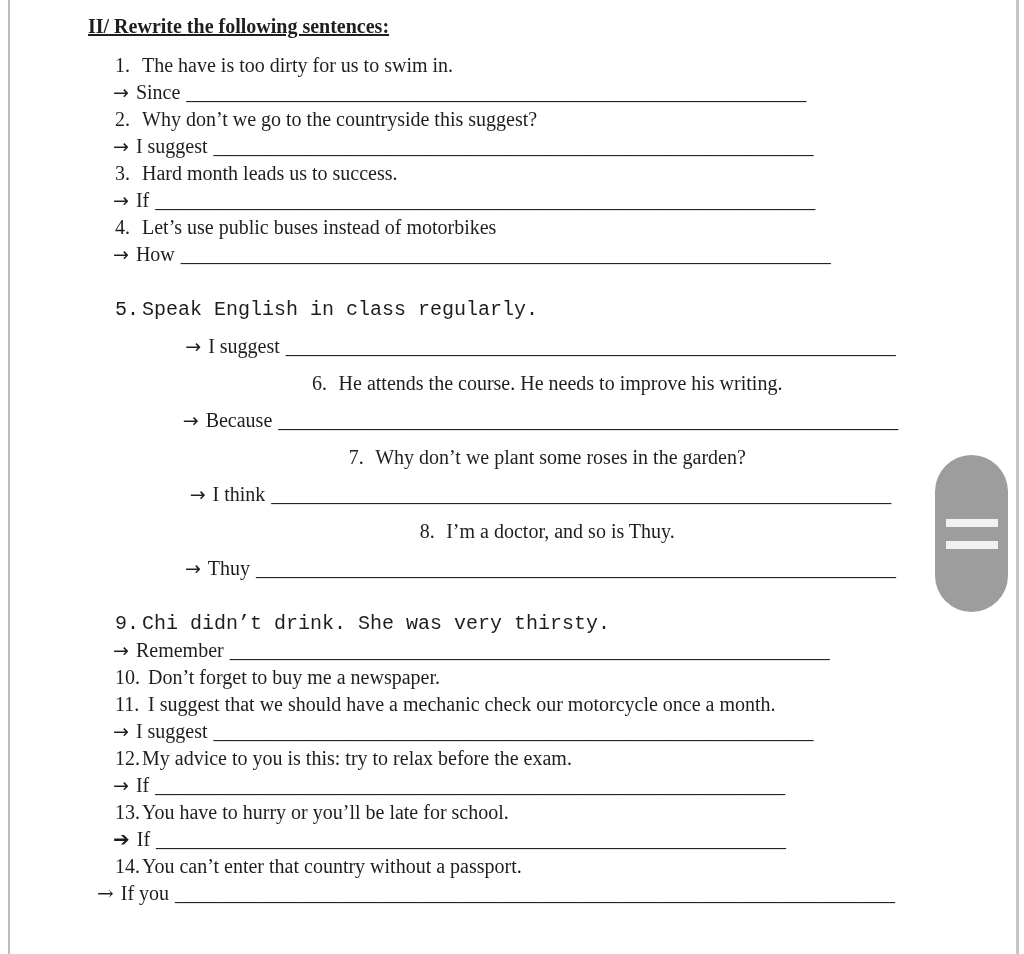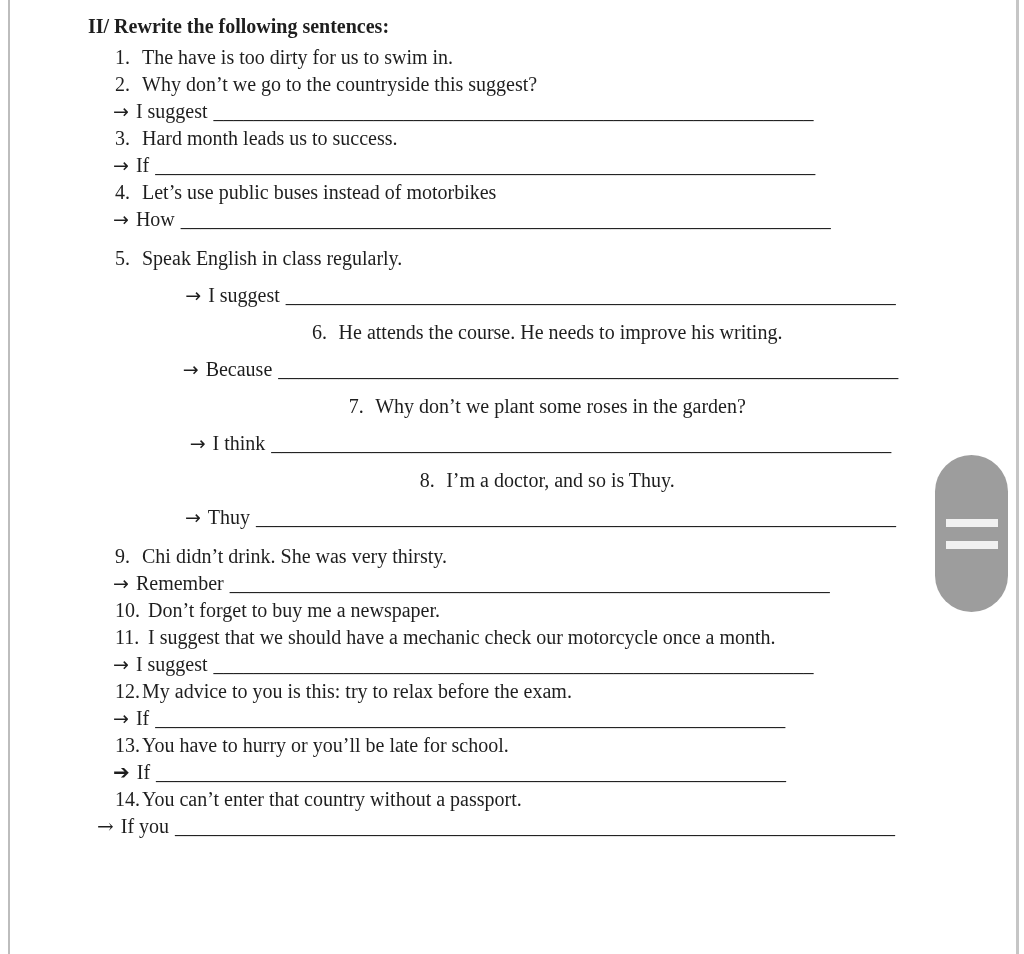--- a/index.html
+++ b/index.html
@@ -12,22 +12,23 @@
     overflow: hidden;
   }
   .edge { position: absolute; top: 0; bottom: 0; background: #bdbdbd; }
   .edge-left  { left: 8px;  width: 2px; }
   .edge-right { right: 5px; width: 3px; background: #c6c6c6; }
 
   .content { position: absolute; top: 12px; left: 88px; width: 880px; }
 
   .title {
     font-size: 20px; font-weight: bold;
+    text-decoration: underline;
     height: 28px; line-height: 28px;
-    margin-bottom: 4px;
+    margin-bottom: 12px;
     white-space: nowrap;
   }
 
   .row { height: 27px; line-height: 27px; font-size: 20px; white-space: nowrap; }
   .sent { margin-left: 27px; }
   .ans  { margin-left: 25px; }
   .flush { margin-left: 9px; }
 
   .num { display: inline-block; min-width: 27px; }
   .num.n2 { min-width: 33px; }
@@ -40,21 +41,21 @@
     font-size: 19px;
     margin-right: 7px;
   }
   .arrow.heavy { font-size: 20px; font-weight: bold; }
   .arrow.serif { font-family: "DejaVu Serif", serif; font-size: 20px; }
 
   .prompt { margin-right: 6px; }
   .blank { color: #111; }
 
   .g10 { margin-top: 10px; text-align: center; }
-  .g12 { margin-top: 12px; }
+  .g12 { margin-top: 28px; font-family: Liberation Mono, monospace; }
 
   .handle {
     position: absolute;
     left: 935px; top: 455px;
     width: 73px; height: 157px;
     background: #9d9d9d;
     border-radius: 37px;
     display: flex; flex-direction: column;
     justify-content: center; align-items: center;
     gap: 14px;
@@ -67,20 +68,23 @@
 
 <div class="edge edge-left"></div>
 <div class="edge edge-right"></div>
 
 <div class="content">
 
   <div class="title">II/ Rewrite the following sentences:</div>
 
   <div class="row sent">
     <span class="num">1.</span><span class="stext">The have is too dirty for us to swim in.</span>
+  </div>
+  <div class="row ans">
+    <span class="arrow">→</span><span class="prompt">Since</span><span class="blank">______________________________________________________________</span>
   </div>
 
   <div class="row sent">
     <span class="num">2.</span><span class="stext">Why don’t we go to the countryside this suggest?</span>
   </div>
   <div class="row ans">
     <span class="arrow">→</span><span class="prompt">I suggest</span><span class="blank">____________________________________________________________</span>
   </div>
 
   <div class="row sent">

